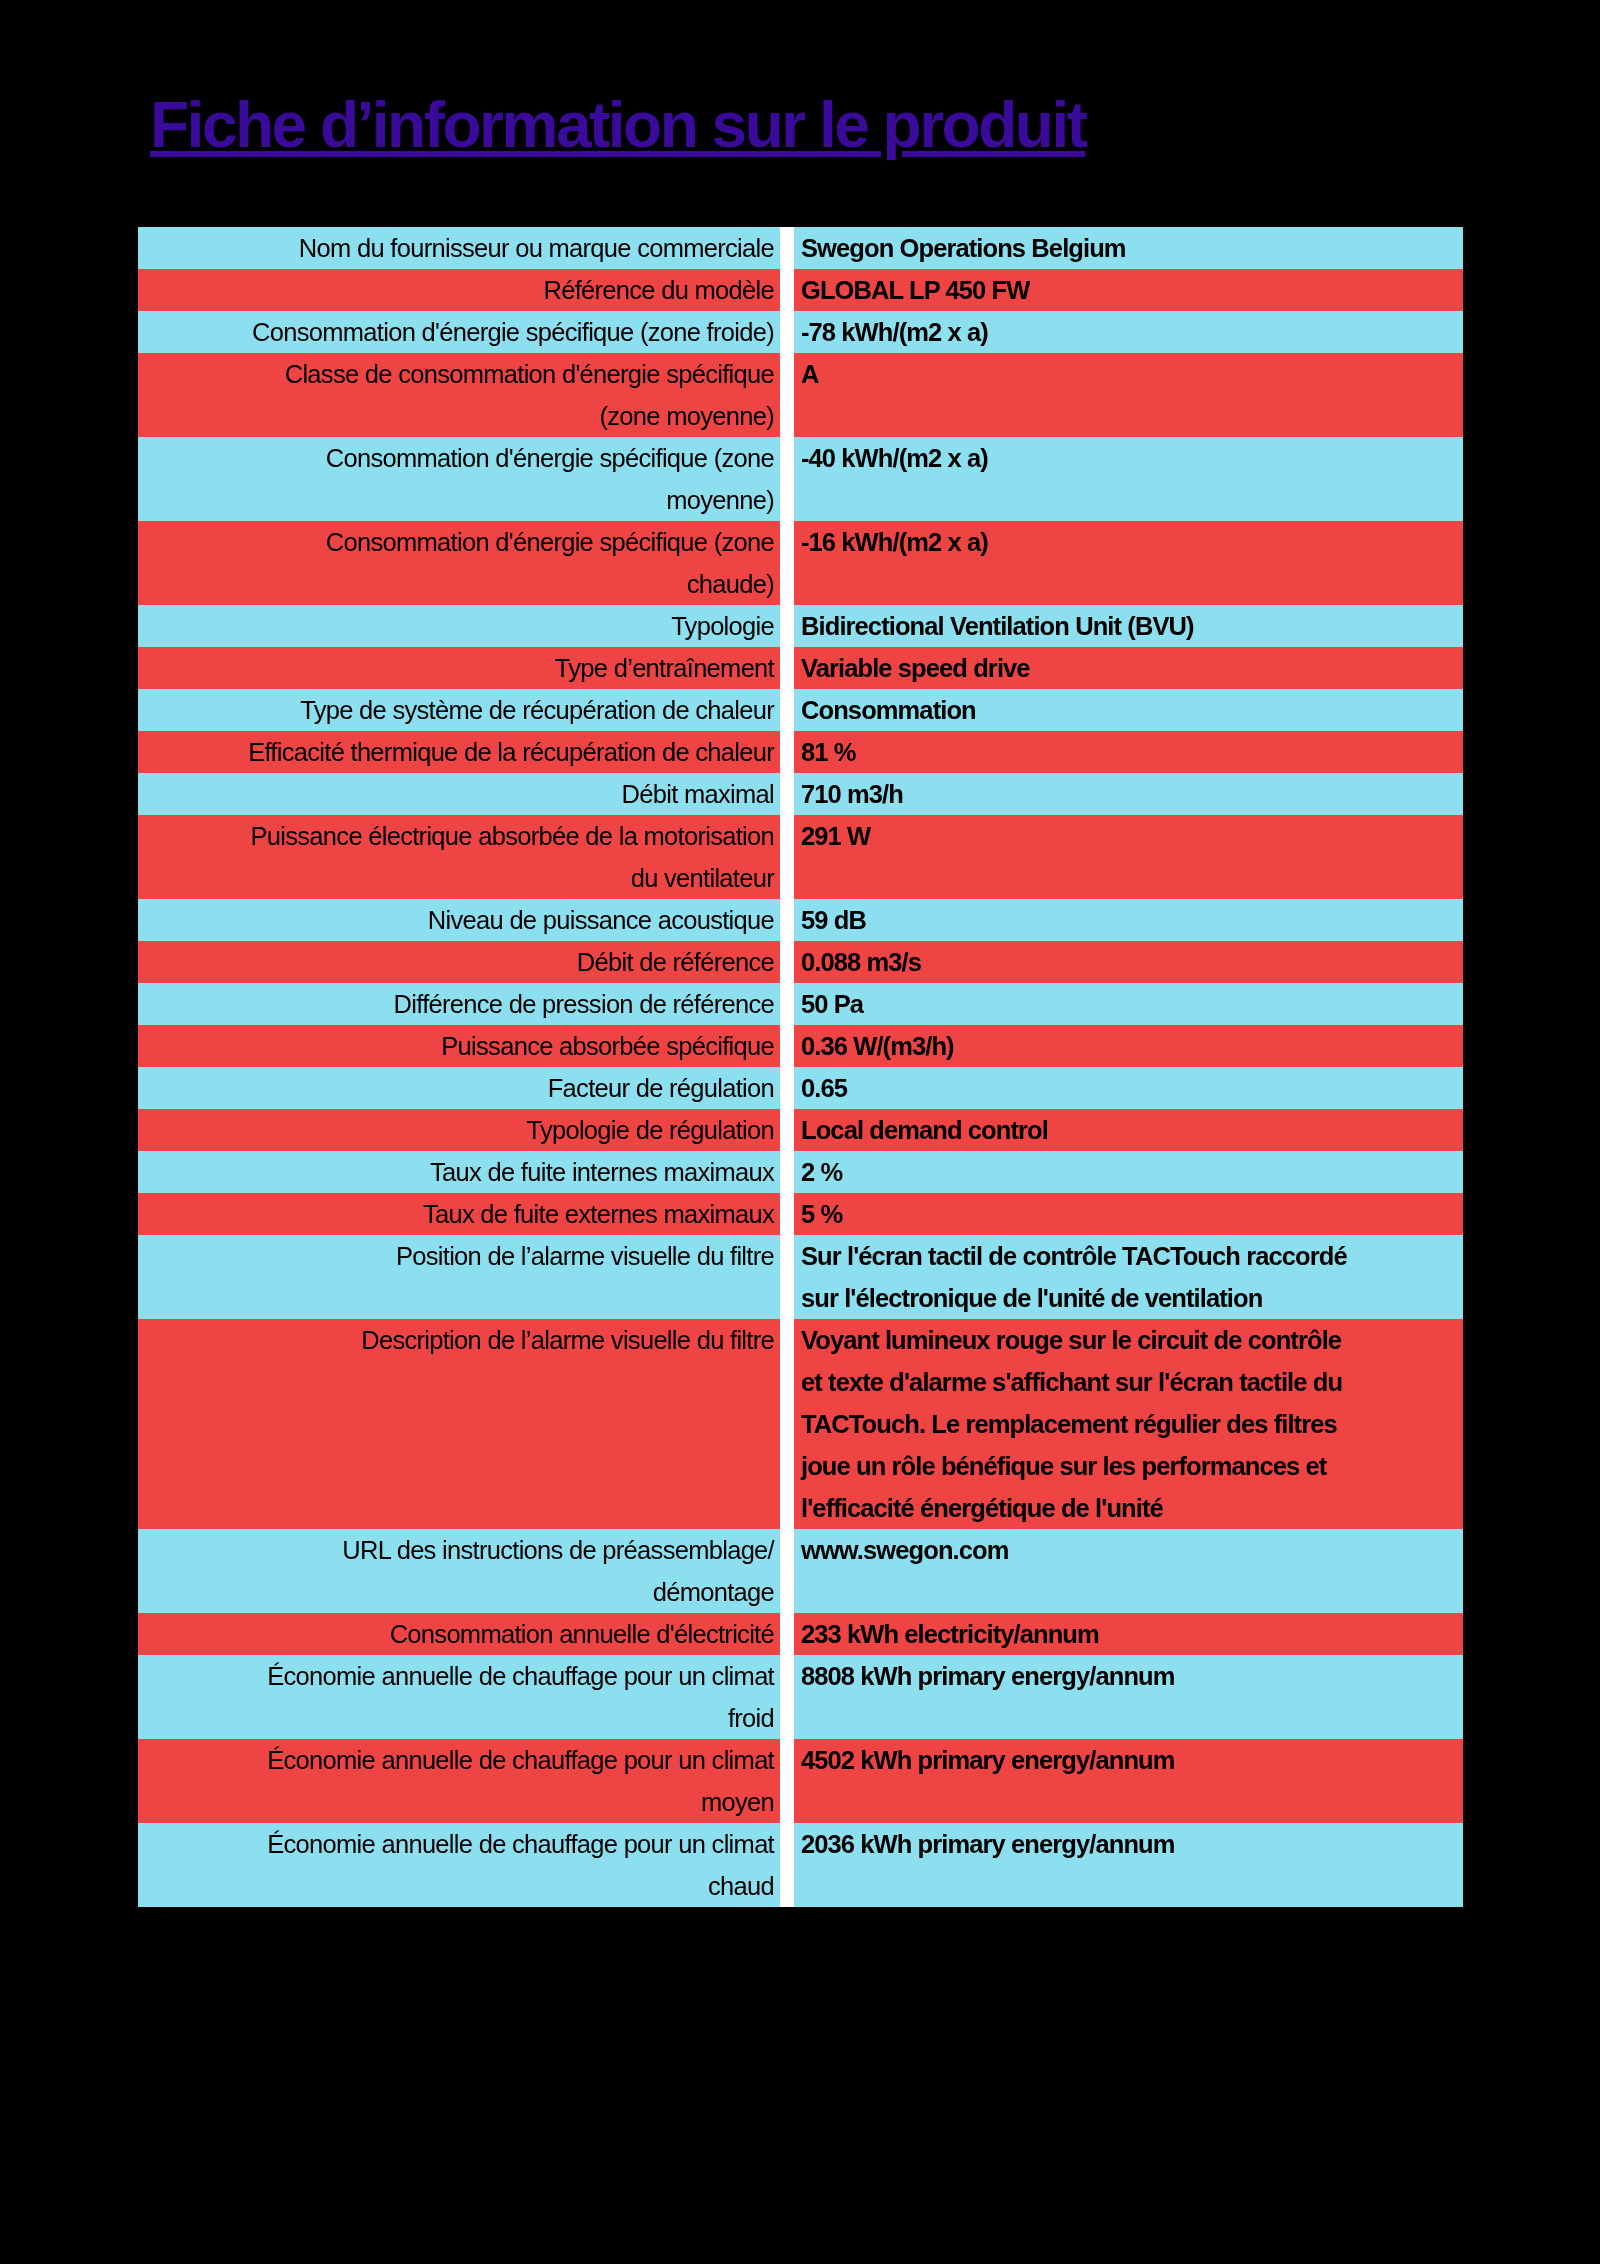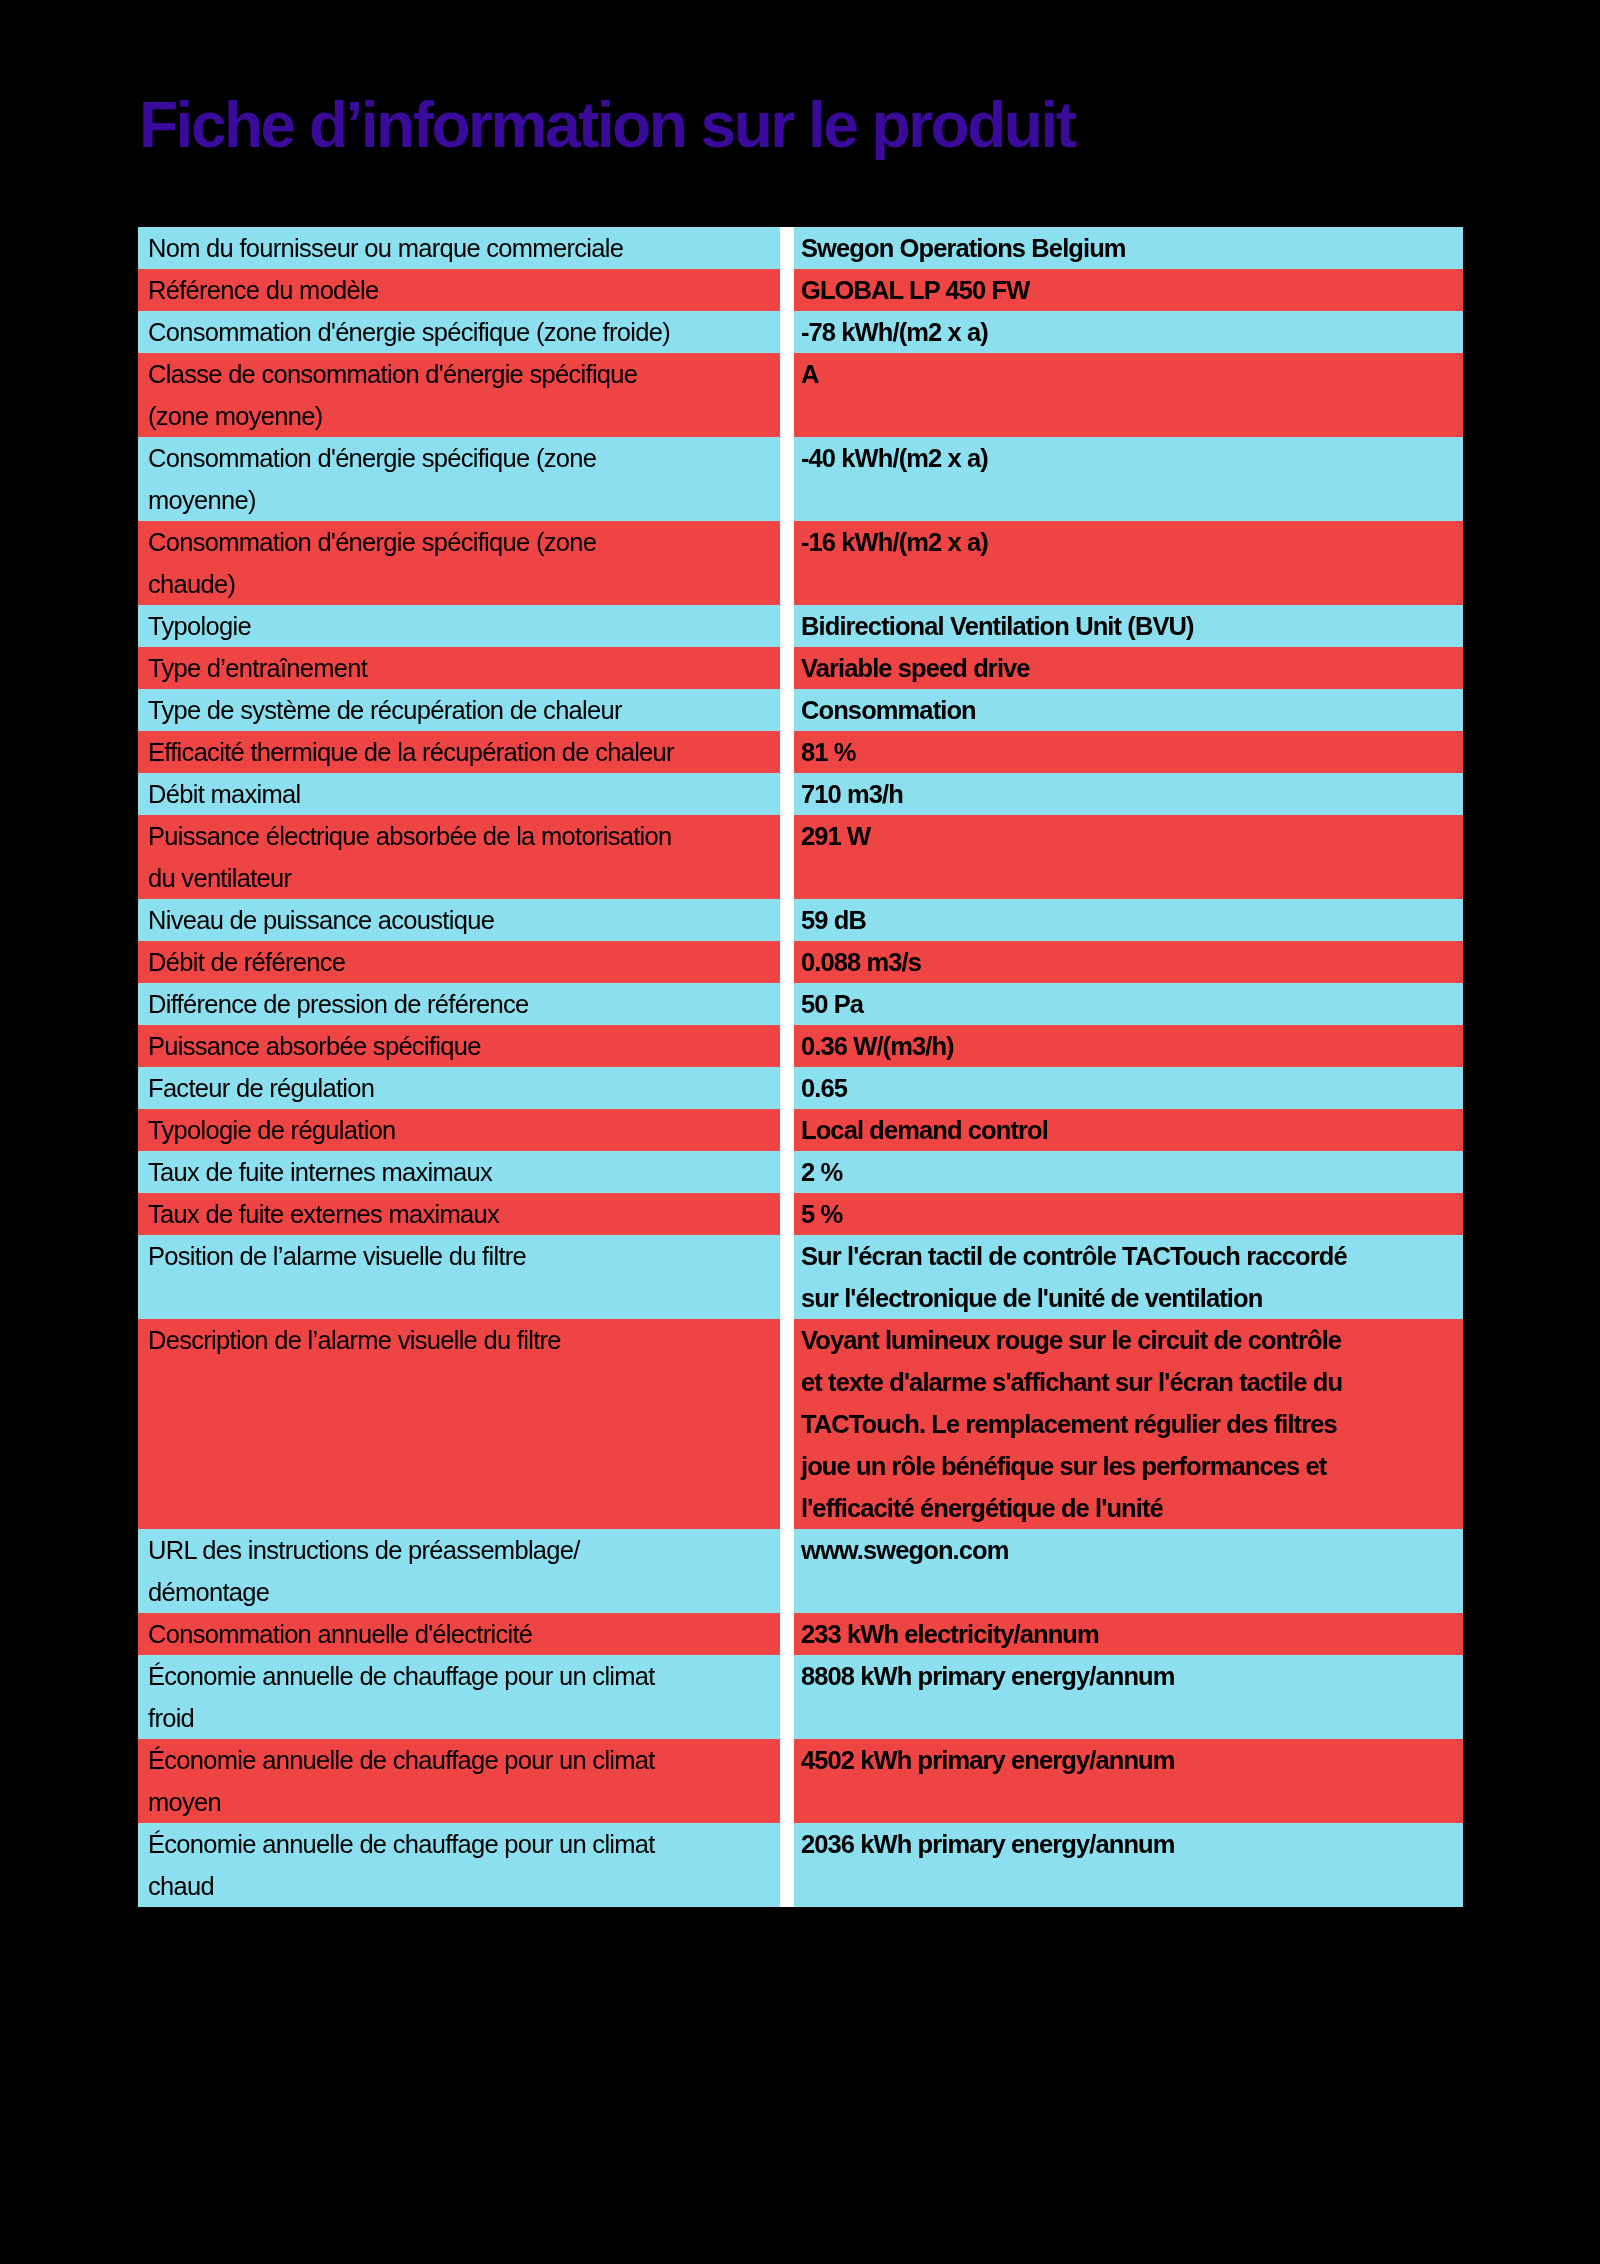--- a/index.html
+++ b/index.html
@@ -6,27 +6,28 @@
   body {
     width: 1600px;
     height: 2264px;
     background: #000000;
     position: relative;
     font-family: "Liberation Sans", sans-serif;
     overflow: hidden;
   }
   .doc-title {
     position: absolute;
-    left: 139px;
+    left: 150px;
     top: 90px;
     font-size: 64px;
     font-weight: bold;
     letter-spacing: -2.5px;
     line-height: 1.1;
     white-space: nowrap;
+    text-decoration: underline;
   }
   .spec-table {
     position: absolute;
     left: 138px;
     top: 227px;
     width: 1325px;
     background: #ffffff; 
   }
   .spec-row {
     display: grid;
@@ -34,21 +35,21 @@
     column-gap: 14px;
   }
   .cell {
     font-size: 25.5px;
     line-height: 42px;
     color: #000000;
     white-space: pre-line;
     letter-spacing: -0.7px;
     min-height: 42px;
   }
-  .cell.label { padding: 0 6px 0 10px; }
+  .cell.label { padding: 0 6px 0 10px; text-align: right; }
   .cell.value {
     font-weight: bold;
     padding: 0 1px 0 7px;
     letter-spacing: -0.9px;
   }
   .spec-row.cyan .cell { background: #8bdfef; }
   .spec-row.white .cell { background: #ef4444; }
 </style>
 </head>
 <body style="background: rgb(0, 0, 0);">

